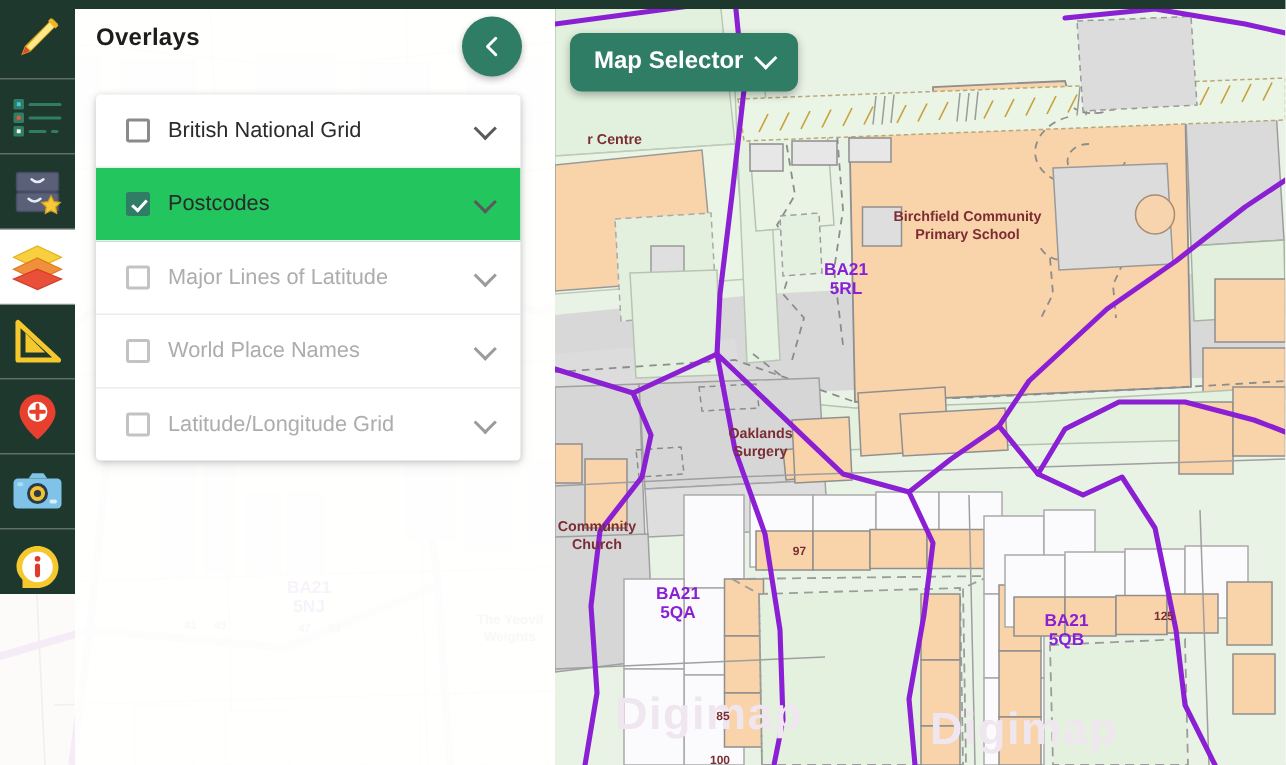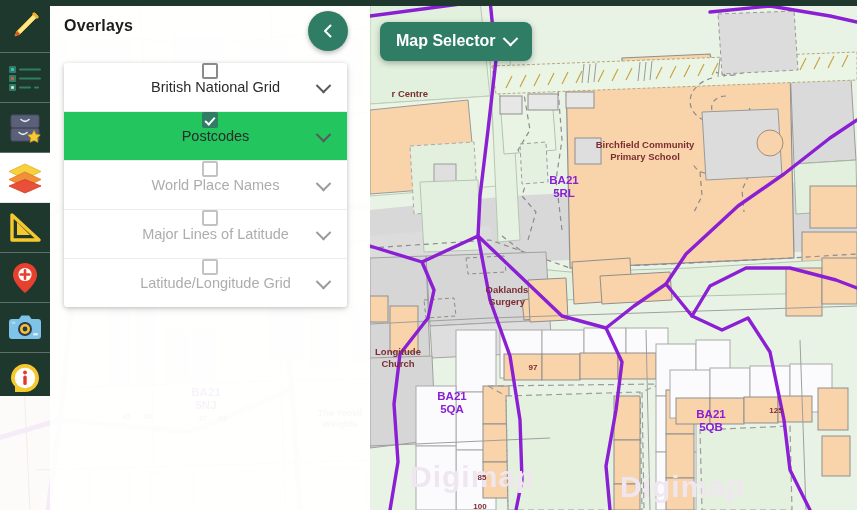--- a/index.html
+++ b/index.html
@@ -58,21 +58,21 @@
     display:flex;align-items:center;justify-content:center;cursor:pointer;border:none;
   }
   .card{
     position:absolute;left:14px;top:63px;width:283px;
     background:#ffffff;border-radius:3px;
     box-shadow:0 1px 4px rgba(0,0,0,.20), 0 3px 10px rgba(0,0,0,.08);
     overflow:hidden;
   }
   .row{
     position:relative;height:48px;display:flex;align-items:center;
-    padding:0 0 0 20px;border-bottom:1px solid #ececec;cursor:pointer;flex-direction:column;
+    padding:0 0 0 20px;border-bottom:1px solid #ececec;cursor:pointer;
   }
   .row:last-child{border-bottom:none;}
   .row.sel{background:#22c55e;}
   .cb{
     width:16px;height:16px;flex:0 0 16px;border:2px solid #8b8b8b;border-radius:2px;
     background:#fff;box-sizing:border-box;margin-right:12px;position:relative;cursor:pointer;
   }
   .cb.on{background:#2e7d64;border-color:#2e7d64;}
   .cb.dim{border-color:#c3c3c3;}
   .cb.on::after{
@@ -403,21 +403,21 @@
       <div>BA21</div>
       <div>5RL</div>
     </div>
 
     <div class="mlabel poi" style="left:92px;top:284px;width:90px;">
       <div>Oaklands</div>
       <div>Surgery</div>
     </div>
 
     <div class="mlabel poi" style="left:-8px;top:346px;width:72px;">
-      <div>Longitude</div>
+      <div>Community</div>
       <div>Church</div>
     </div>
 
     <div class="mlabel pc" style="left:52px;top:390px;width:60px;">
       <div>BA21</div>
       <div>5QA</div>
     </div>
 
     <div class="mlabel pc" style="left:311px;top:408px;width:60px;">
       <div>BA21</div>
@@ -458,27 +458,27 @@
       </div>
 
       <div class="row sel">
         <span class="cb on"></span>
         <span class="row-label">Postcodes</span>
         <span class="chev"></span>
       </div>
 
       <div class="row">
         <span class="cb dim"></span>
-        <span class="row-label dim">World Place Names</span>
+        <span class="row-label dim">Major Lines of Latitude</span>
         <span class="chev dim"></span>
       </div>
 
       <div class="row">
         <span class="cb dim"></span>
-        <span class="row-label dim">Major Lines of Latitude</span>
+        <span class="row-label dim">World Place Names</span>
         <span class="chev dim"></span>
       </div>
 
       <div class="row">
         <span class="cb dim"></span>
         <span class="row-label dim">Latitude/Longitude Grid</span>
         <span class="chev dim"></span>
       </div>
 
     </div>

